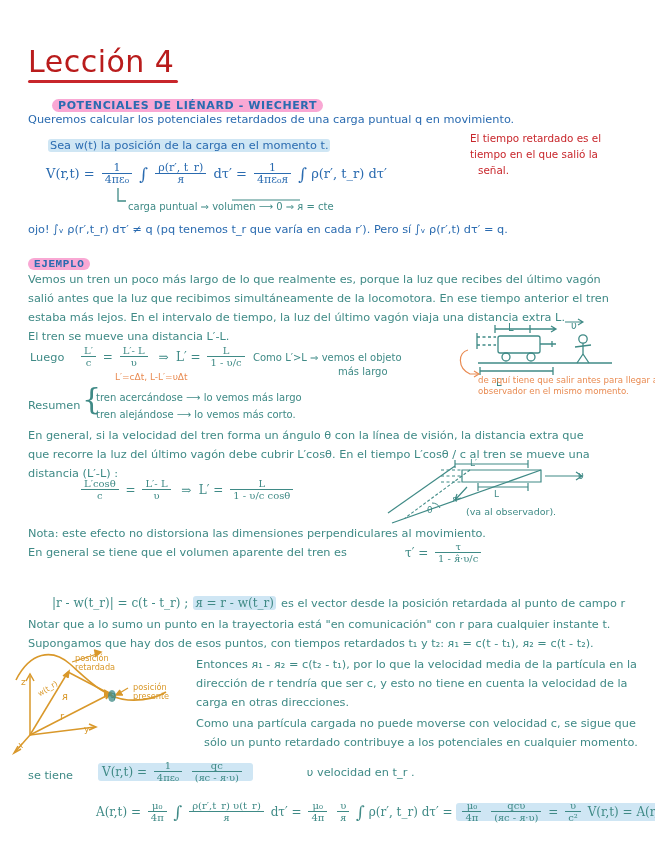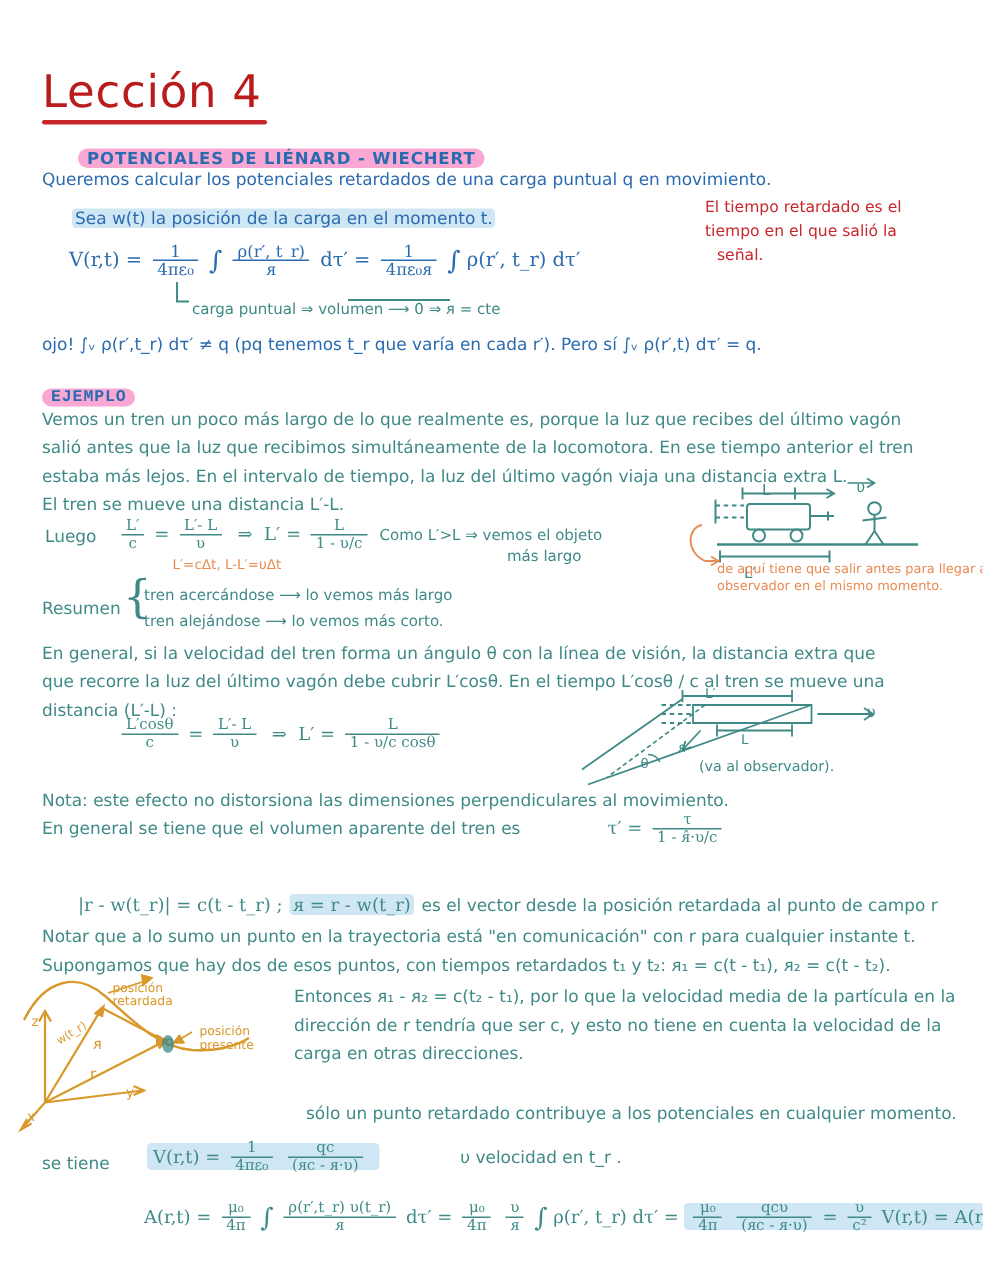--- a/index.html
+++ b/index.html
@@ -171,20 +171,21 @@
     <span class="math teal">|r - w(t_r)| = c(t - t_r)  ;</span>
     <span class="math teal hl-blue">ᴙ = r - w(t_r)</span>
     <span class="ln teal">es el vector desde la posición retardada al punto de campo r</span>
   </div>
 
   <div class="abs ln teal" style="left:28px;top:617px;">Notar que a lo sumo un punto en la trayectoria está "en comunicación" con r para cualquier instante t.</div>
   <div class="abs ln teal" style="left:28px;top:636px;">Supongamos que hay dos de esos puntos, con tiempos retardados t₁ y t₂:  ᴙ₁ = c(t - t₁),  ᴙ₂ = c(t - t₂).</div>
   <div class="abs ln teal" style="left:196px;top:657px;">Entonces ᴙ₁ - ᴙ₂ = c(t₂ - t₁), por lo que la velocidad media de la partícula en la</div>
   <div class="abs ln teal" style="left:196px;top:676px;">dirección de r tendría que ser c, y esto no tiene en cuenta la velocidad de la</div>
   <div class="abs ln teal" style="left:196px;top:695px;">carga en otras direcciones.</div>
+  <div class="abs ln teal" style="left:196px;top:716px;">Como una partícula cargada no puede moverse con velocidad c, se sigue que</div>
   <div class="abs ln teal" style="left:204px;top:735px;">sólo un punto retardado contribuye a los potenciales en cualquier momento.</div>
 
   <div class="abs ln teal" style="left:28px;top:768px;">se tiene</div>
   <div class="abs" style="left:98px;top:760px;white-space:nowrap;">
     <span class="math teal hl-blue" style="padding:2px 4px;">
       <span>V(r,t) =</span>
       <span class="frac">
         <span class="num">1</span>
         <span class="den">4πε₀</span>
       </span>

